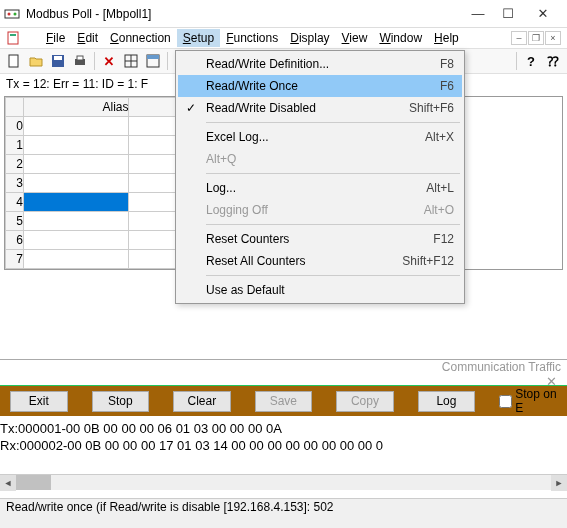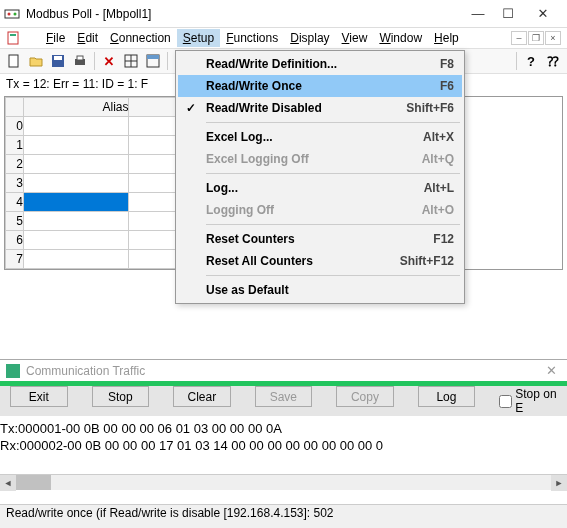--- a/index.html
+++ b/index.html
@@ -32,50 +32,50 @@
   
   .gridwrap { border: 1px solid #999; margin: 2px 4px 0 4px; position: relative; background: #fff; }
   table.grid { border-collapse: collapse; width: 230px; }
   table.grid th, table.grid td { border: 1px solid #ccc; height: 19px; font-size: 12px; font-weight: normal; text-align: right; padding: 0; }
   table.grid th.rowhdr { width: 18px; background: #f5f5f5; }
   table.grid th.colhdr { background: #f5f5f5; }
   table.grid .sel td:nth-child(2) { background: #0078d7; }
   table.grid td.valcol { text-align: right; padding-right: 8px; }
   
   
-  .dropdown { position: absolute; top: 50px; left: 175px; width: 290px; background: #f2f2f2; border: 1px solid #999; box-shadow: 2px 2px 6px rgba(0,0,0,0.2); z-index: 100; padding: 2px; font-weight: bold; }
+  .dropdown { position: absolute; top: 50px; left: 175px; width: 290px; background: #f2f2f2; border: 1px solid #999; box-shadow: 2px 2px 6px rgba(0,0,0,0.2); z-index: 100; padding: 2px; }
   .dropdown .mrow { display: flex; align-items: center; height: 22px; padding: 0 8px 0 28px; font-size: 12px; position: relative; }
   .dropdown .mrow .chk { position: absolute; left: 8px; }
   .dropdown .mrow .lbl { flex: 1; }
   .dropdown .mrow .accel { color: #444; }
   .dropdown .mrow.hl { background: #91c9f7; align-items: center; }
   .dropdown .mrow.dis { color: #999; }
   .dropdown .mrow.dis .accel { color: #999; }
   .dropdown .msep { height: 1px; background: #ccc; margin: 3px 2px 3px 28px; }
   
   
   .commpanel { position: absolute; bottom: 20px; left: 0; right: 0; border-top: 1px solid #aaa; background: #fff; }
-  .commpanel .cptitle { height: 26px; display: flex; align-items: center; padding: 0 6px; background: #fff; border-bottom: 5px solid #22c55e; }
+  .commpanel .cptitle { height: 26px; display: flex; align-items: flex-end; padding: 0 6px; background: #fff; border-bottom: 1px solid #22c55e; flex-direction: column; }
   .commpanel .cptitle .ic { width: 14px; height: 14px; background: #3a7; margin-right: 6px; }
   .commpanel .cptitle .t { flex: 1; color: #999; font-size: 12px; }
   .commpanel .cptitle .x { color: #999; font-size: 13px; padding: 0 4px; }
-  .commpanel .cpbtns { height: 30px; display: flex; gap: 24px; padding: 0 10px; background: #e5e5e5; }
+  .commpanel .cpbtns { height: 30px; display: flex; align-items: center; gap: 24px; padding: 0 10px; background: #a16207; }
   .commpanel .cpbtns button { width: 68px; height: 21px; font-size: 12px; background: #e6e6e6; border: 1px solid #aaa; }
   .commpanel .cpbtns button:disabled { color: #999; }
   .commpanel .cpbtns label { font-size: 12px; display: flex; align-items: center; gap: 3px; }
   .commpanel .cpdata { padding: 4px 0; font-family: Liberation Sans, sans-serif; font-size: 13px; white-space: pre; line-height: 17px; height: 92px; overflow: hidden; }
   
   
   .hscroll { position: absolute; bottom: 18px; left: 0; right: 0; height: 16px; background: #efefef; border-top: 1px solid #ccc; display: flex; }
   .hscroll .arr { width: 16px; height: 16px; display: flex; align-items: center; justify-content: center; background: #e0e0e0; font-size: 9px; color: #555; }
   .hscroll .track { flex: 1; position: relative; }
   .hscroll .thumb { position: absolute; left: 0; width: 35px; height: 100%; background: #c1c1c1; }
   
   
-  .statusbar { position: absolute; bottom: 0; left: 0; right: 0; height: 24px; padding: 1px 6px; font-size: 12px; background: #f0f0f0; border-top: 1px solid #ccc; }
+  .statusbar { position: absolute; bottom: 0; left: 0; right: 0; height: 30px; padding: 1px 6px; font-size: 12px; background: #f0f0f0; border-top: 1px solid #ccc; }
 </style>
 </head>
 <body>
 
 <div class="titlebar">
   <span class="appico">
     <svg width="16" height="16">
         <rect x="1" y="4" width="14" height="8" fill="none" stroke="#333"></rect>
         <circle cx="5" cy="8" r="1.5" fill="#c33"></circle>
         <circle cx="11" cy="8" r="1.5" fill="#3a3"></circle>
@@ -221,21 +221,20 @@
       <span class="chk">✓</span>
       <span class="lbl">Read/Write Disabled</span>
       <span class="accel">Shift+F6</span>
     </div>
     <div class="msep"></div>
     <div class="mrow">
       <span class="lbl">Excel Log...</span>
       <span class="accel">Alt+X</span>
     </div>
     <div class="mrow dis">
-      <span class="lbl">Excel Logging Off</span>
       <span class="accel">Alt+Q</span>
     </div>
     <div class="msep"></div>
     <div class="mrow">
       <span class="lbl">Log...</span>
       <span class="accel">Alt+L</span>
     </div>
     <div class="mrow dis">
       <span class="lbl">Logging Off</span>
       <span class="accel">Alt+O</span>

